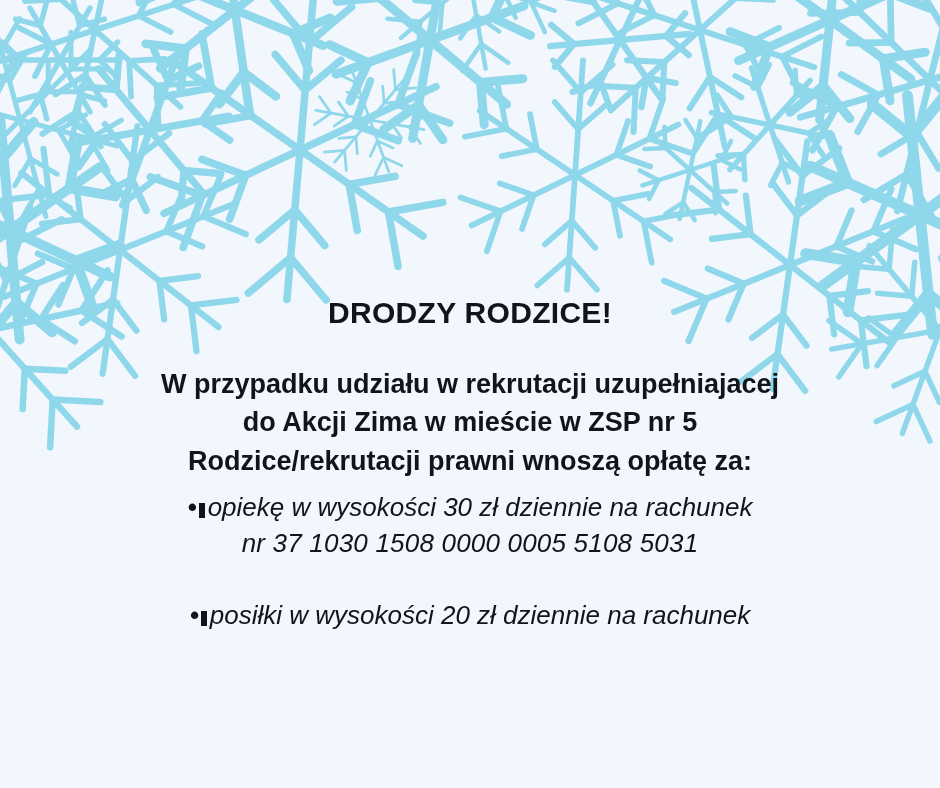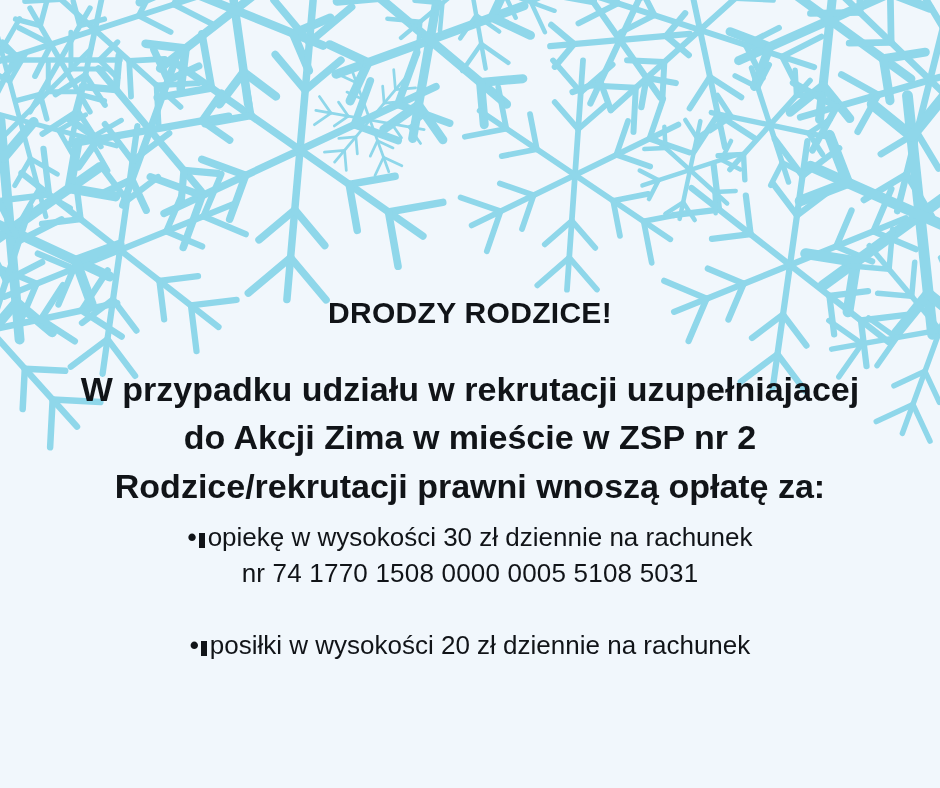--- a/index.html
+++ b/index.html
@@ -36,21 +36,21 @@
     color: #111418;
   }
   .headline {
     font-size: 30px;
     font-weight: bold;
     letter-spacing: 0.3px;
     margin: 0 0 36px 0;
     line-height: 1.1;
   }
   .para {
-    font-size: 34px;
+    font-size: 27px;
     font-weight: bold;
     line-height: 1.42;
     margin: 0 auto;
     width: 880px;
   }
   .para .line {
     display: block;
     white-space: nowrap;
   }
   .bullets {
@@ -61,20 +61,21 @@
   }
   .bullet-block:last-child {
     margin-bottom: 0;
   }
   .bullet-line {
     font-size: 26px;
     font-weight: normal;
     line-height: 1.38;
     display: block;
     white-space: nowrap;
+    font-style: italic;
   }
   .bullet-line .dot {
     font-weight: bold;
   }
   .bullet-line .marker {
     display: inline-block;
     width: 10px;
     height: 15px;
     background: #111418;
     vertical-align: -2px;
@@ -181,29 +182,29 @@
     <use href="#flake" transform="translate(940,330) scale(1.1) rotate(20)"></use>
     <use href="#flakeSolid" transform="translate(690,170) scale(0.5) rotate(12)"></use>
   </svg>
 
   <div class="content">
 
     <h1 class="headline">DRODZY RODZICE!</h1>
 
     <div class="para">
       <span class="line">W przypadku udziału w rekrutacji uzupełniajacej</span>
-      <span class="line">do Akcji Zima w mieście w ZSP nr 2</span>
+      <span class="line">do Akcji Zima w mieście w ZSP nr 5</span>
       <span class="line">Rodzice/rekrutacji prawni wnoszą opłatę za:</span>
     </div>
 
     <div class="bullets">
 
       <div class="bullet-block">
         <span class="bullet-line"><span class="dot">•</span><span class="marker"></span><span>opiekę w wysokości 30 zł dziennie na rachunek</span></span>
-        <span class="bullet-line acct">nr 74 1770 1508 0000 0005 5108 5031</span>
+        <span class="bullet-line acct">nr 37 1030 1508 0000 0005 5108 5031</span>
       </div>
 
       <div class="bullet-block">
         <span class="bullet-line"><span class="dot">•</span><span class="marker"></span><span>posiłki w wysokości 20 zł dziennie na rachunek</span></span>
       </div>
 
     </div>
   </div>
 </div>
 

